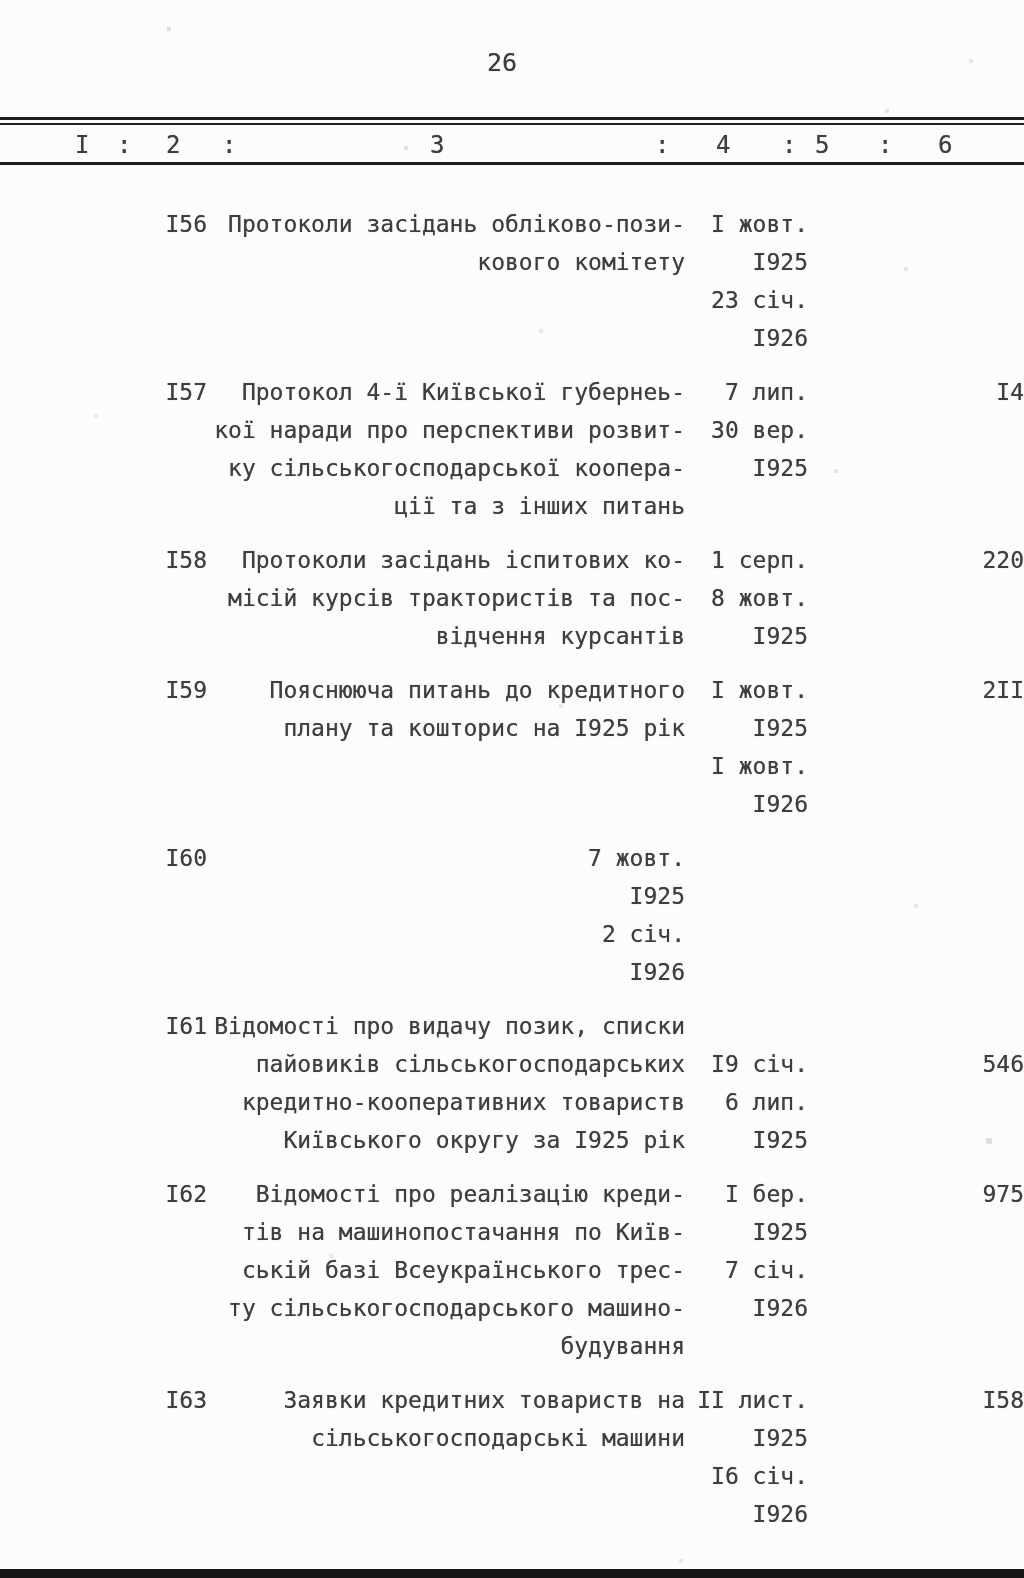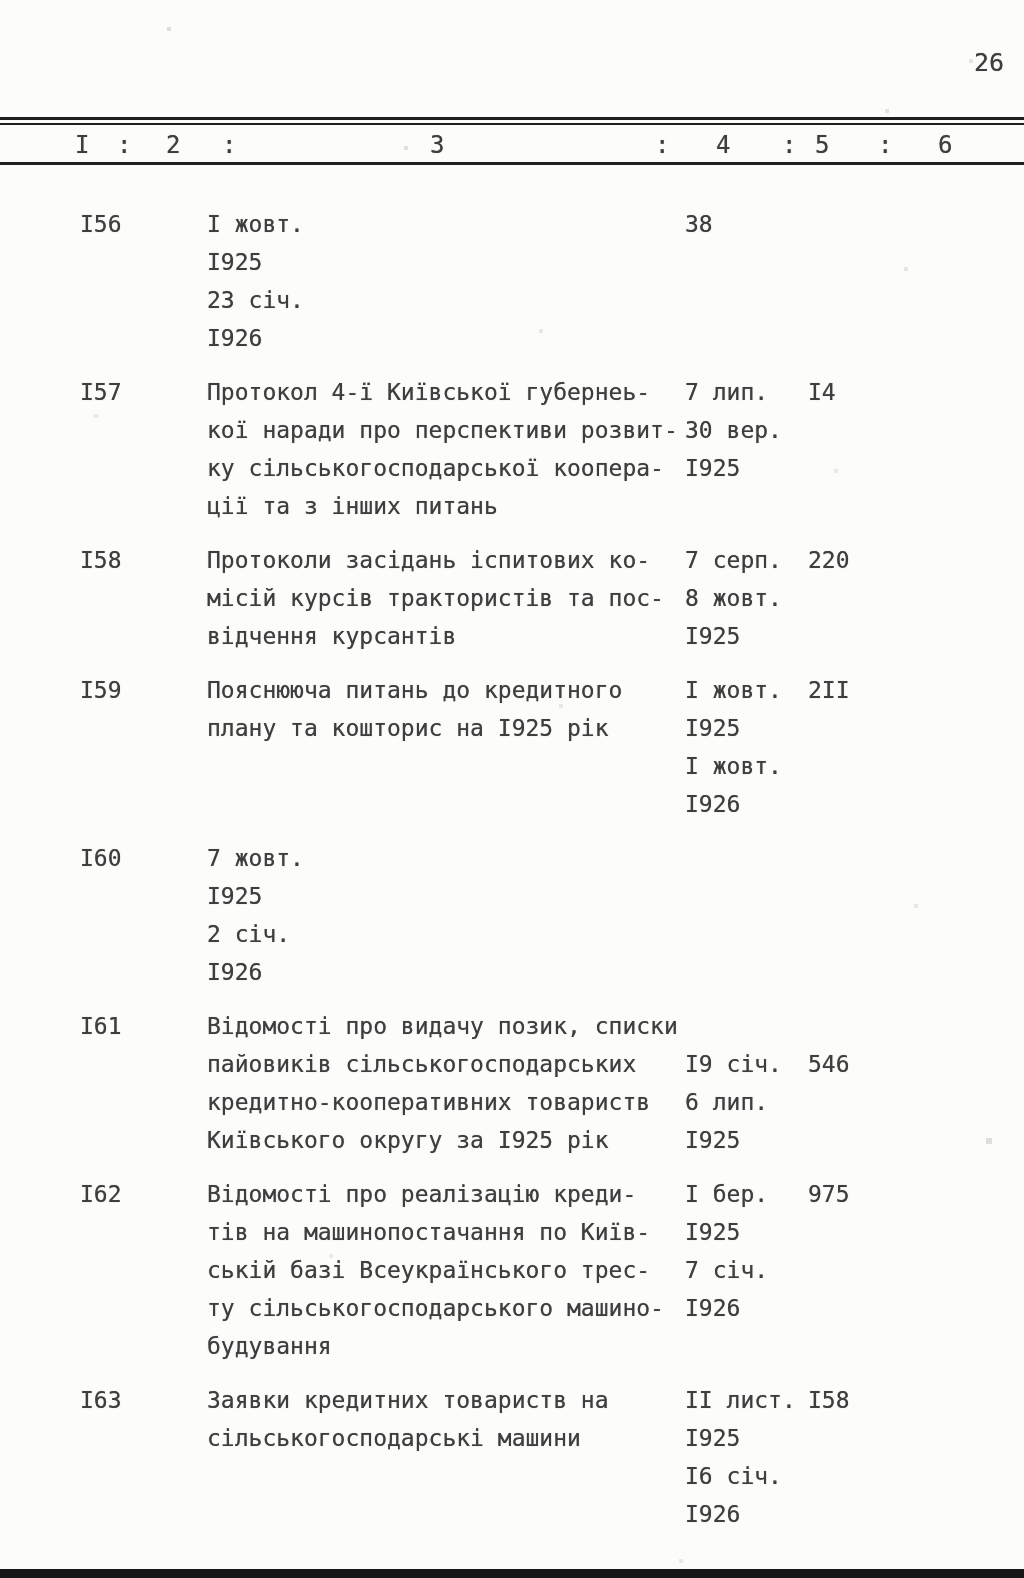--- a/index.html
+++ b/index.html
@@ -11,21 +11,21 @@
     font-family:"DejaVu Sans Mono", monospace;
     color:#3c3c3c;
   }
   .typewriter{
     font-family:"DejaVu Sans Mono", monospace;
     color:#3e3e3e;
     text-shadow:0 0 0.7px rgba(70,70,70,.75);
   }
   .page-number{
     position:absolute;top:48px;left:0;width:1004px;
-    text-align:right;font-size:25px;line-height:30px;
+    text-align:center;font-size:25px;line-height:30px;
   }
   .rule{position:absolute;left:0;width:1024px;background:#1f1f1f;}
   .rule-top-a{top:117px;height:3px;}
   .rule-top-b{top:123px;height:2px;}
   .rule-mid{top:162px;height:3px;}
   .header-band{position:absolute;top:130px;left:0;width:1024px;height:32px;}
   .header-band span{position:absolute;font-size:24px;line-height:30px;}
   .hc0{left:75px;} .hc1{left:117px;} .hc2{left:166px;} .hc3{left:222px;}
   .hc4{left:430px;} .hc5{left:655px;} .hc6{left:716px;} .hc7{left:782px;}
   .hc8{left:815px;} .hc9{left:878px;} .hc10{left:938px;}
@@ -33,20 +33,21 @@
   .row{
     display:grid;
     grid-template-columns:127px 478px 123px 1fr;
     padding-left:80px;
     margin-bottom:16px;
   }
   .cell{
     white-space:pre-line;
     font-size:23px;
     line-height:38px;
+    text-align:right;
   }
   .specks{position:absolute;top:0;left:0;width:2px;height:2px;background:transparent;
     box-shadow:
       168px 28px 0 1px rgba(90,90,90,.18),
       405px 147px 0 1px rgba(90,90,90,.16),
       886px 110px 0 1px rgba(90,90,90,.15),
       970px 60px 0 1px rgba(90,90,90,.14),
       540px 330px 0 1px rgba(90,90,90,.12),
       905px 268px 0 1px rgba(90,90,90,.14),
       95px 415px 0 1px rgba(90,90,90,.12),
@@ -85,45 +86,46 @@
     <span class="hc9">:</span>
     <span class="hc10">6</span>
   </div>
 
   <div class="rule rule-mid"></div>
 
   <div class="rows typewriter">
 
     <div class="row">
       <div class="cell">I56</div>
+      <div class="cell">Протоколи засідань обліково-пози-
+кового комітету</div>
       <div class="cell">I жовт.
 I925
 23 січ.
 I926</div>
-      <div class="cell">38</div>
     </div>
 
     <div class="row">
       <div class="cell">I57</div>
       <div class="cell">Протокол 4-ї Київської губернеь-
 кої наради про перспективи розвит-
 ку сільськогосподарської коопера-
 ції та з інших питань</div>
       <div class="cell">7 лип.
 30 вер.
 I925</div>
       <div class="cell">I4</div>
     </div>
 
     <div class="row">
       <div class="cell">I58</div>
       <div class="cell">Протоколи засідань іспитових ко-
 місій курсів трактористів та пос-
 відчення курсантів</div>
-      <div class="cell">7 серп.
+      <div class="cell">1 серп.
 8 жовт.
 I925</div>
       <div class="cell">220</div>
     </div>
 
     <div class="row">
       <div class="cell">I59</div>
       <div class="cell">Пояснююча питань до кредитного
 плану та кошторис на I925 рік</div>
       <div class="cell">I жовт.

